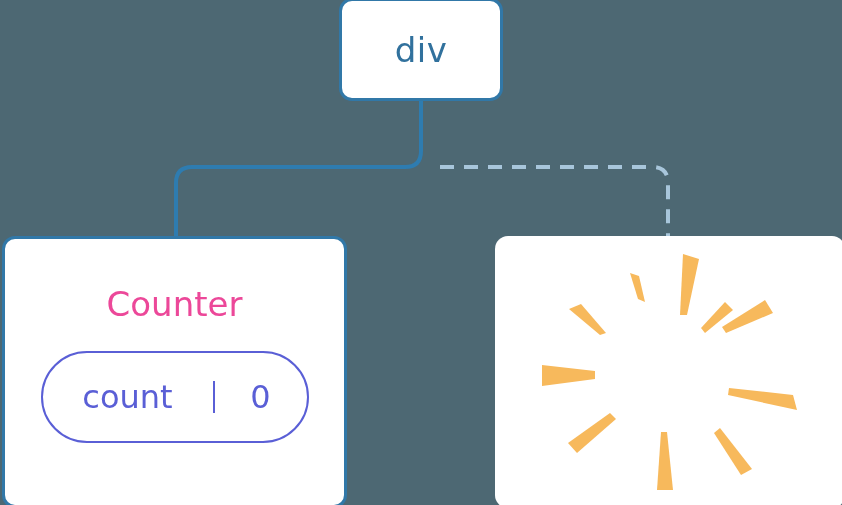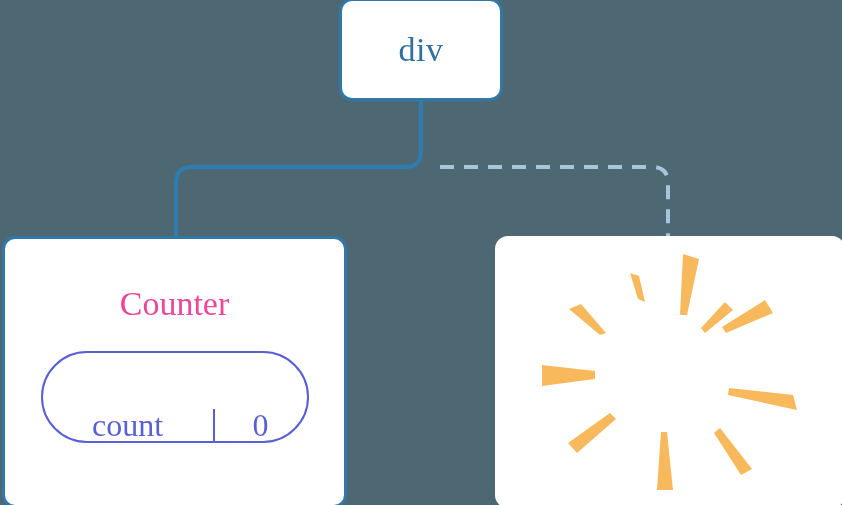--- a/index.html
+++ b/index.html
@@ -13,21 +13,20 @@
     overflow: hidden;
     font-family: "DejaVu Sans", sans-serif;
   }
 
   #stage {
     position: relative;
     width: 842px;
     height: 505px;
     background: #4d6873;
     overflow: hidden;
-    font-family: Liberation Serif, serif;
   }
 
   
   #connectors {
     position: absolute;
     left: 0;
     top: 0;
     width: 842px;
     height: 505px;
     pointer-events: none;
@@ -76,21 +75,21 @@
   #node-counter .node-title {
     font-size: 34px;
     color: #ec4899;
     line-height: 1;
     margin-bottom: 30px;
   }
 
   
   .state-pill {
     display: flex;
-    align-items: flex-end;
+    align-items: center;
     border: 2px solid #5a5fd6;
     border-radius: 999px;
     height: 92px;
     box-sizing: border-box;
     overflow: hidden;
   }
   .state-pill .pill-key,
   .state-pill .pill-value {
     display: flex;
     align-items: center;

